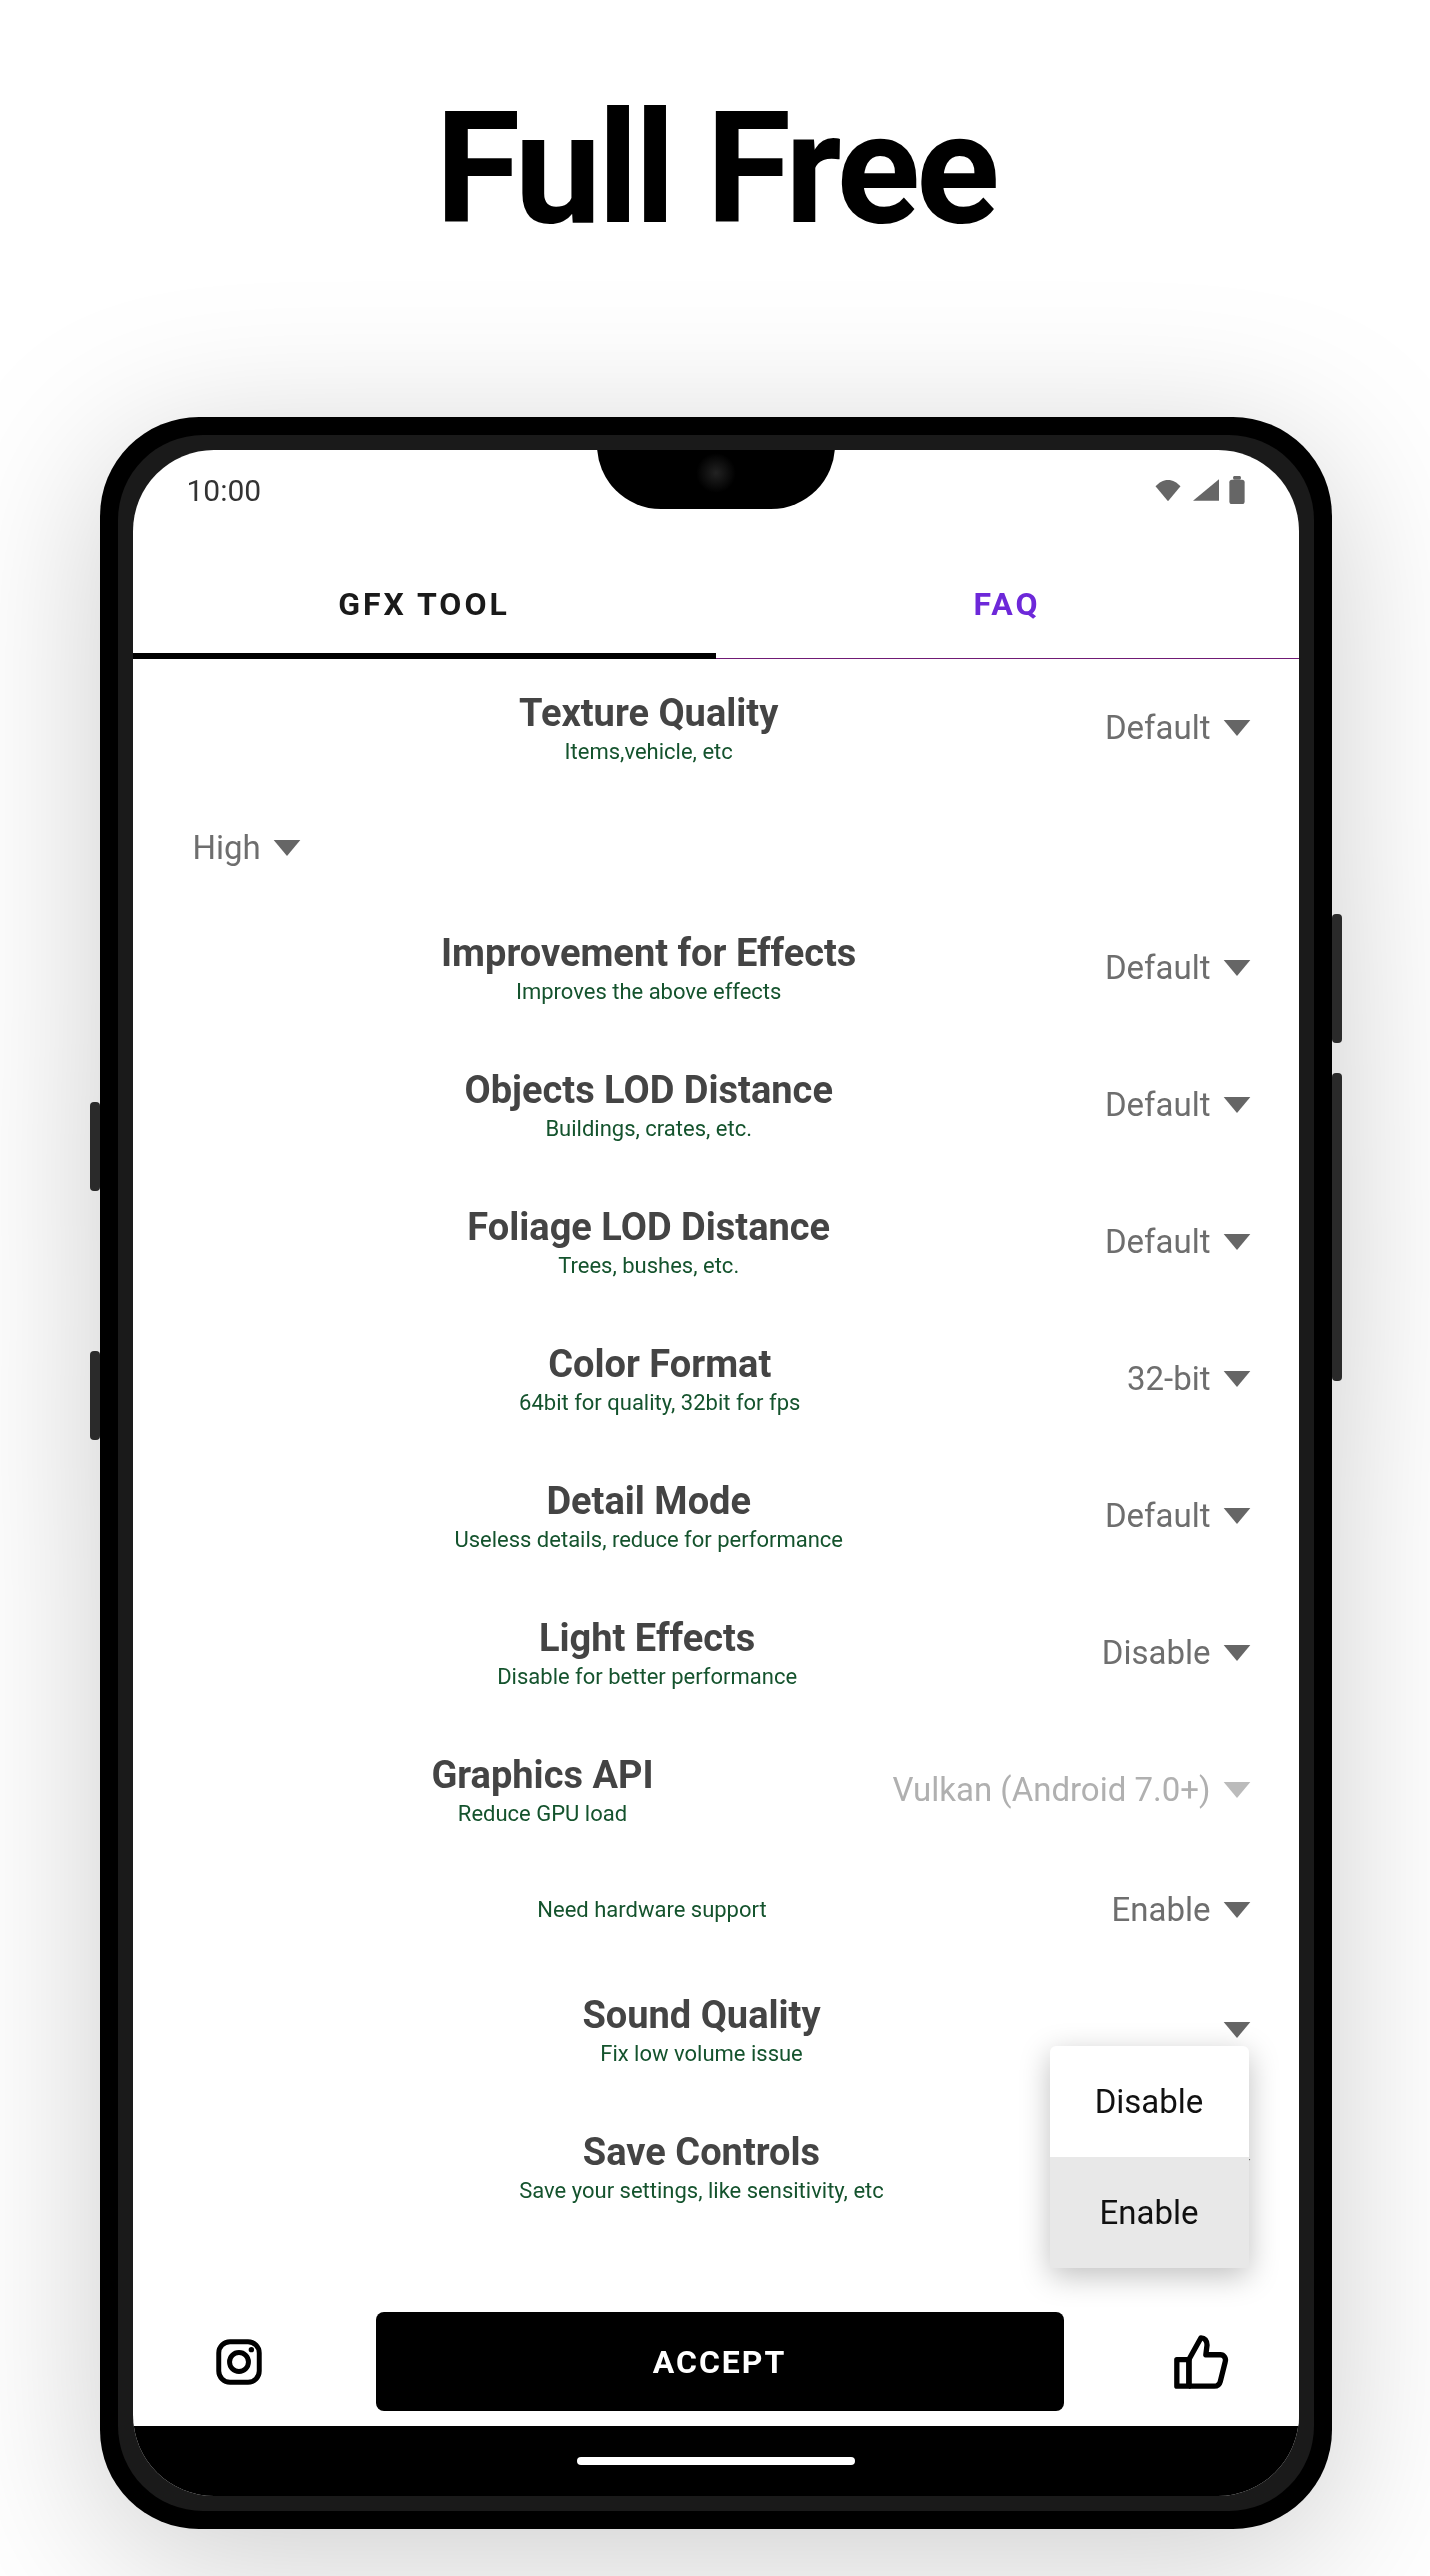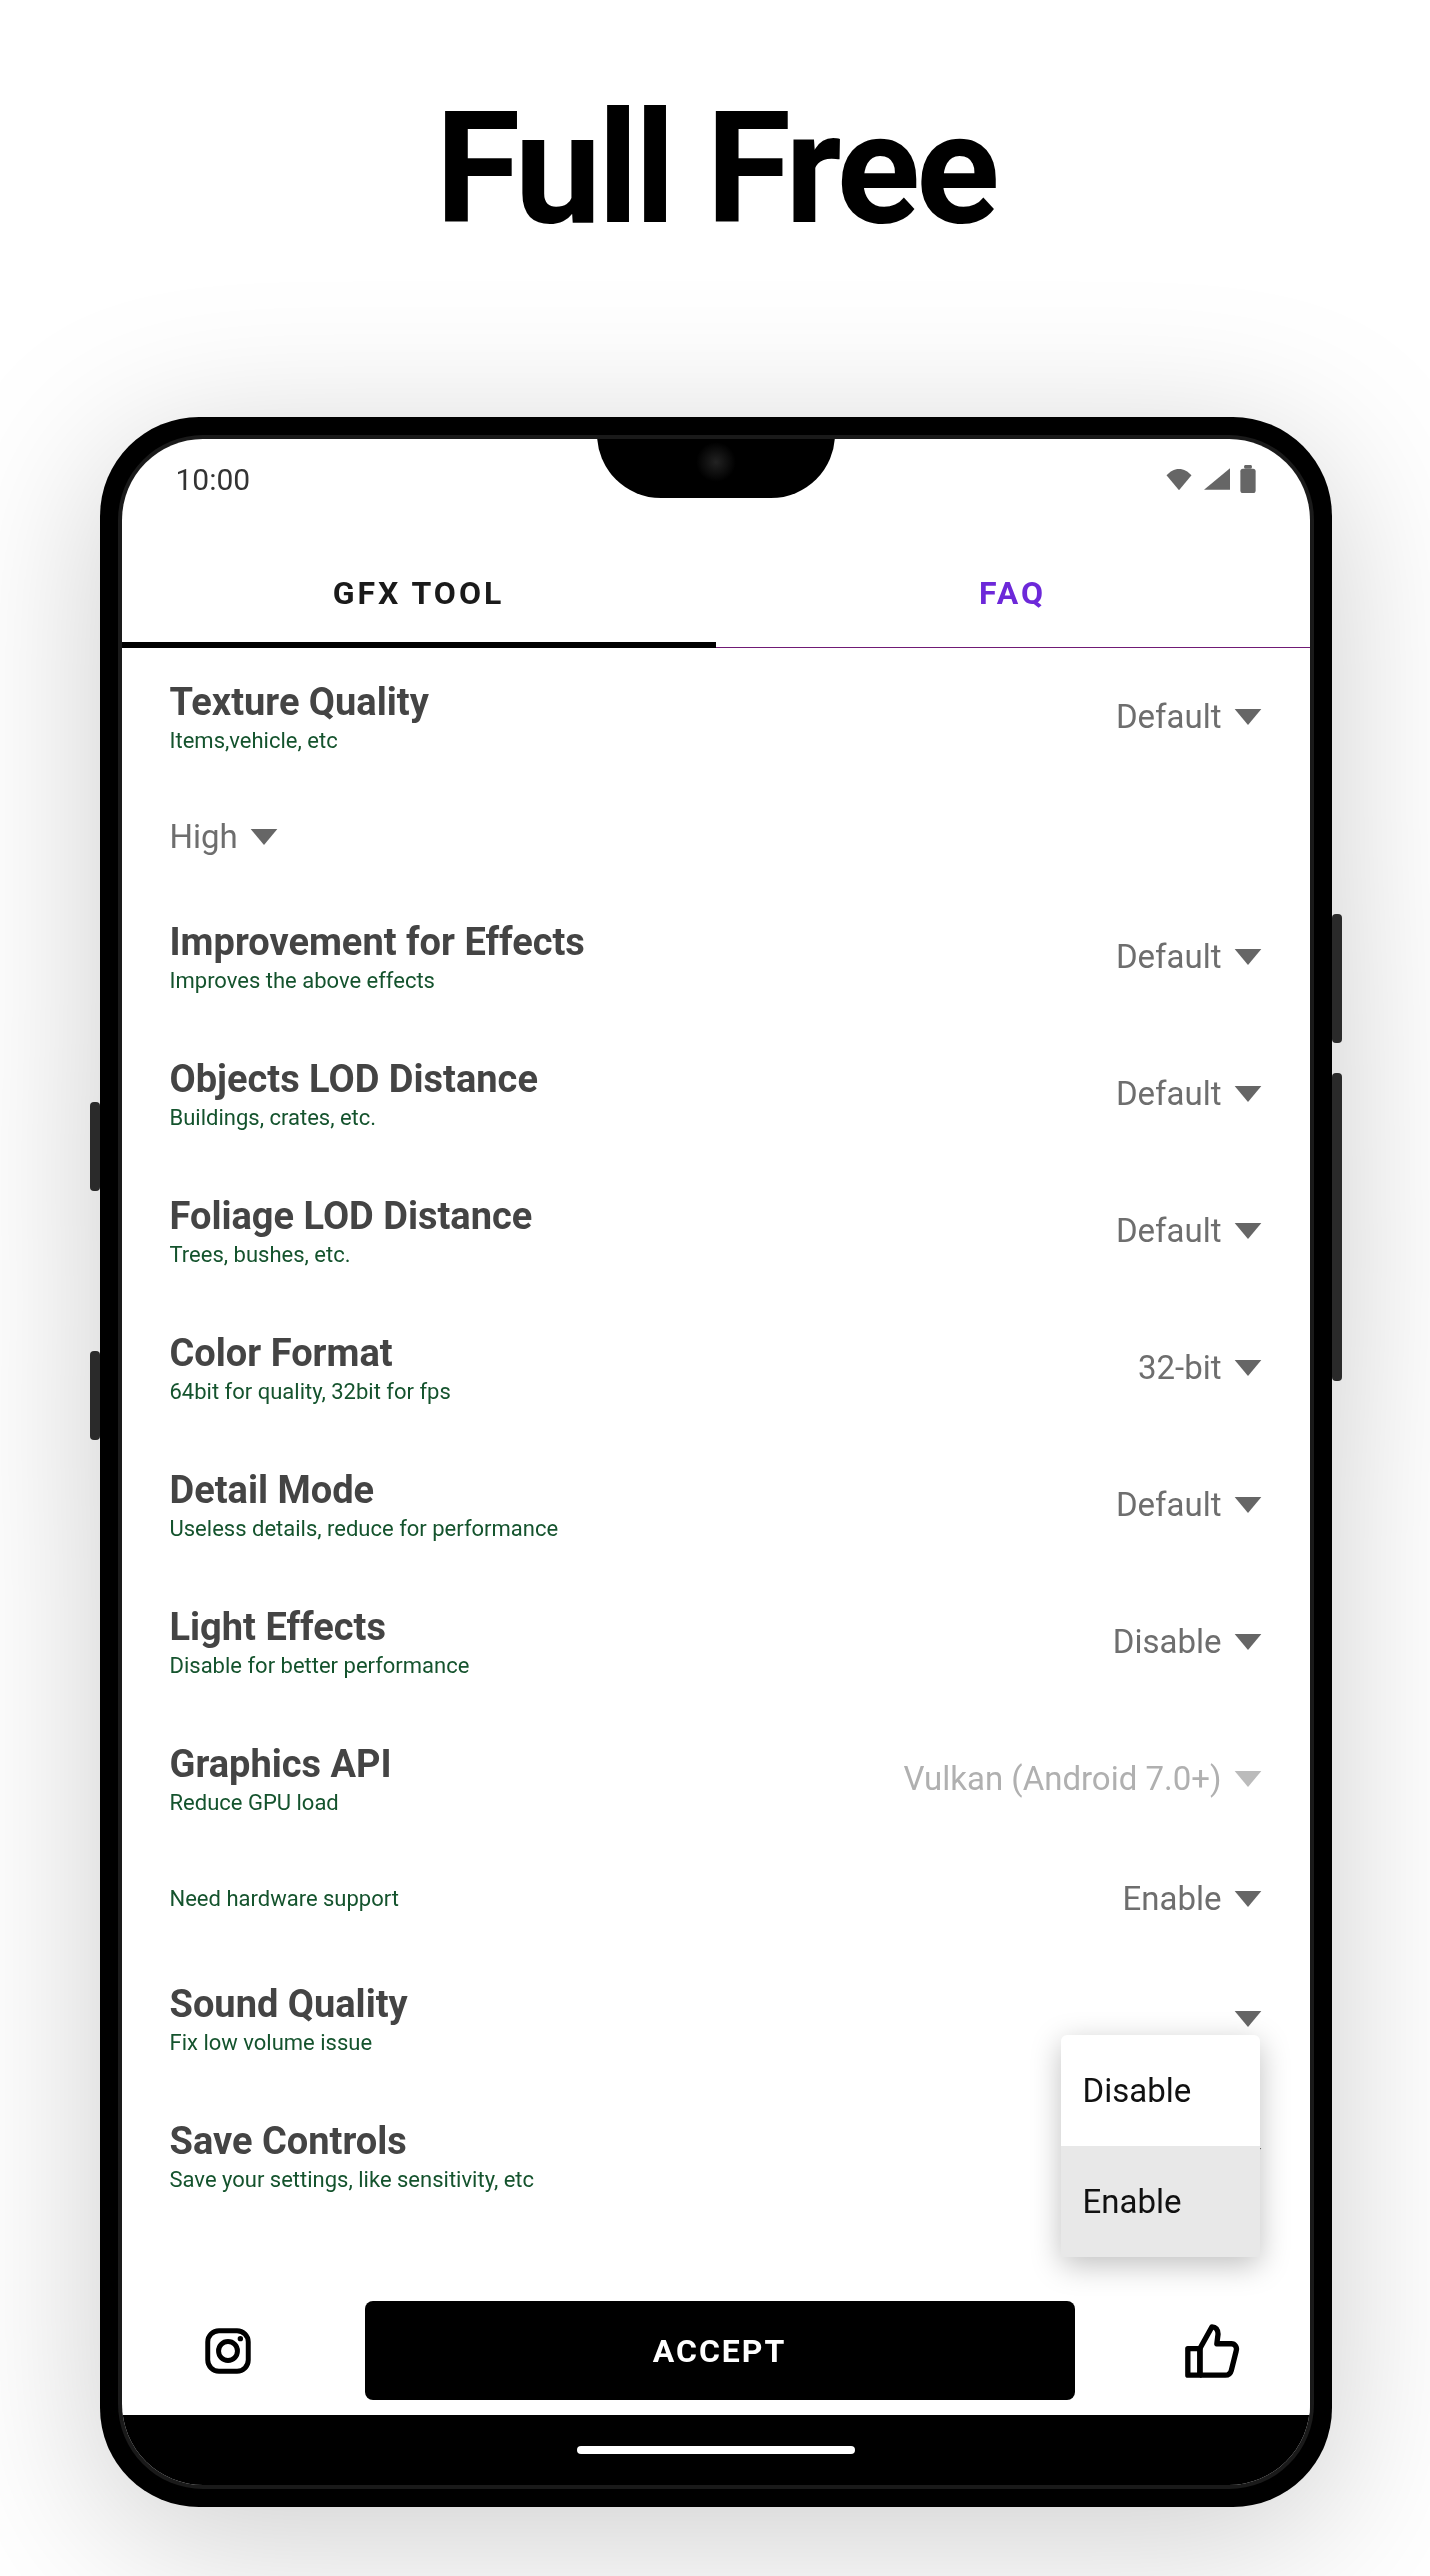--- a/index.html
+++ b/index.html
@@ -33,22 +33,23 @@
     }
     .phone-outer {
       background: #000;
       border-radius: 99px;
       padding: 18px;
       position: relative;
     }
     .phone-inner {
       background: #1a1a1a;
       border-radius: 85px;
-      padding: 4px;
+      padding: 15px;
       position: relative;
+      text-align: center;
     }
     .phone-screen {
       background: #fff;
       border-radius: 81px;
       overflow: hidden;
       position: relative;
       height: 2046px;
     }
     
     .notch {
@@ -157,20 +158,21 @@
       bottom: -1px;
       left: 0;
       right: 0;
       height: 6px;
       background: #000;
     }
 
     
     .settings {
       padding: 0 48px;
+      margin-left: 12px;
     }
     .row {
       display: flex;
       align-items: center;
       padding: 32px 0;
     }
     .row-left {
       flex: 1 1 auto;
       min-width: 0;
     }

